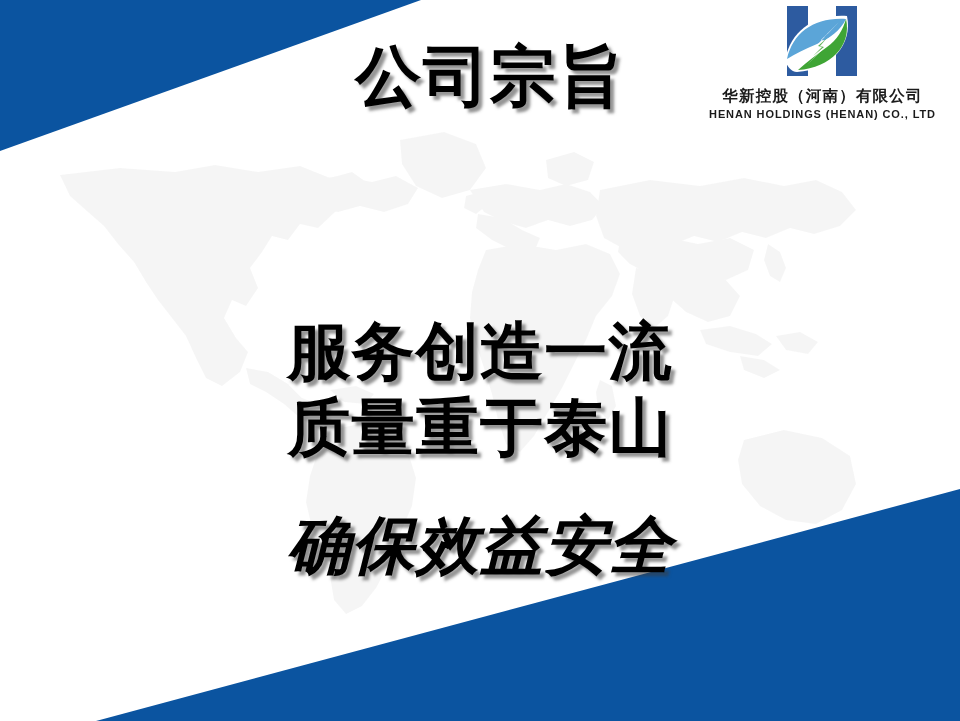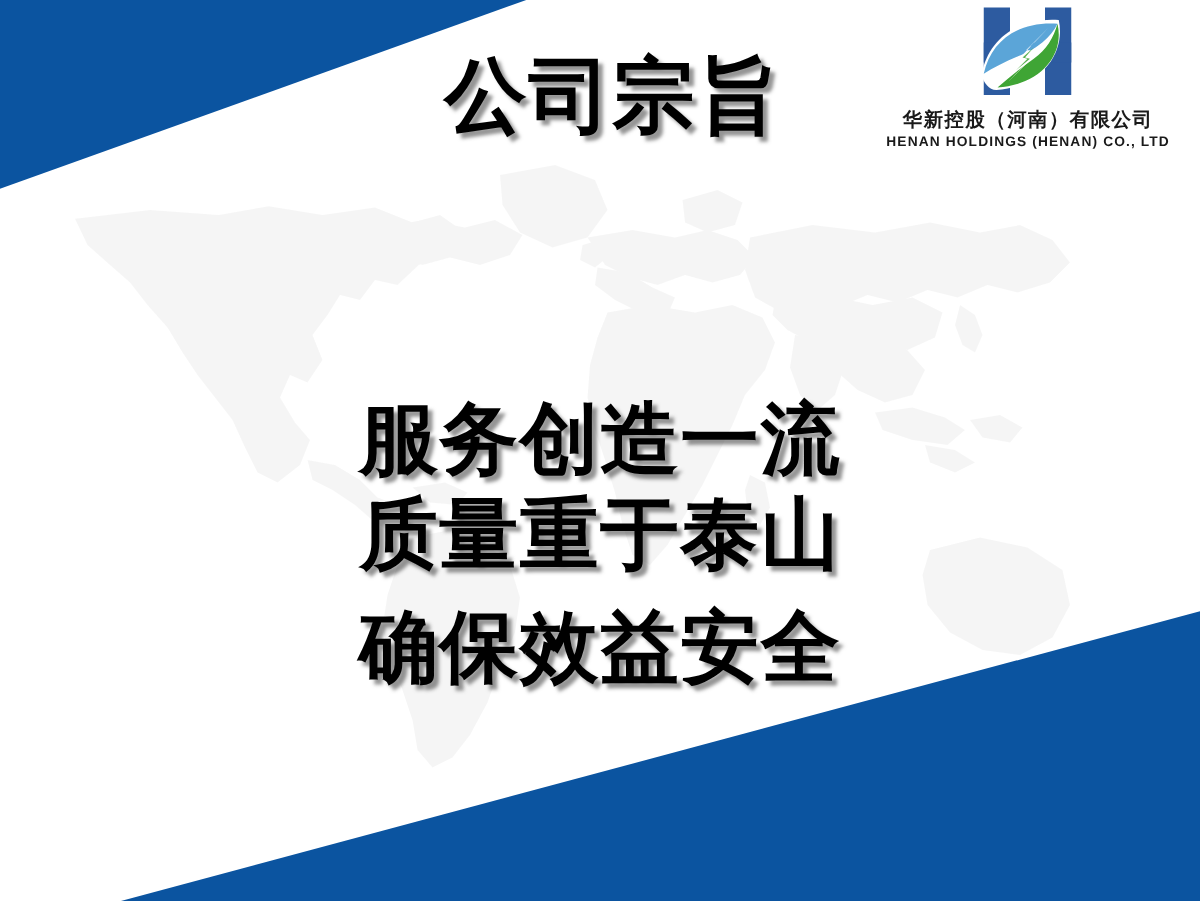--- a/index.html
+++ b/index.html
@@ -58,21 +58,21 @@
     line-height:78px;
     padding-left:10px;
   }
   .motto-body{
     font-size:63px;
     line-height:76px;
   }
   #motto-line-1{ top:160px; }
   #motto-line-2{ top:275px;margin-top:39px; }
   #motto-line-3{ top:390px; }
-  #motto-line-4{ top:480px; }
+  #motto-line-4{ top:508px;font-style:italic; }
 
   
   #logo{
     position:absolute;
     left:690px;
     top:4px;
     width:265px;
     height:118px;
     text-align:center;
   }

